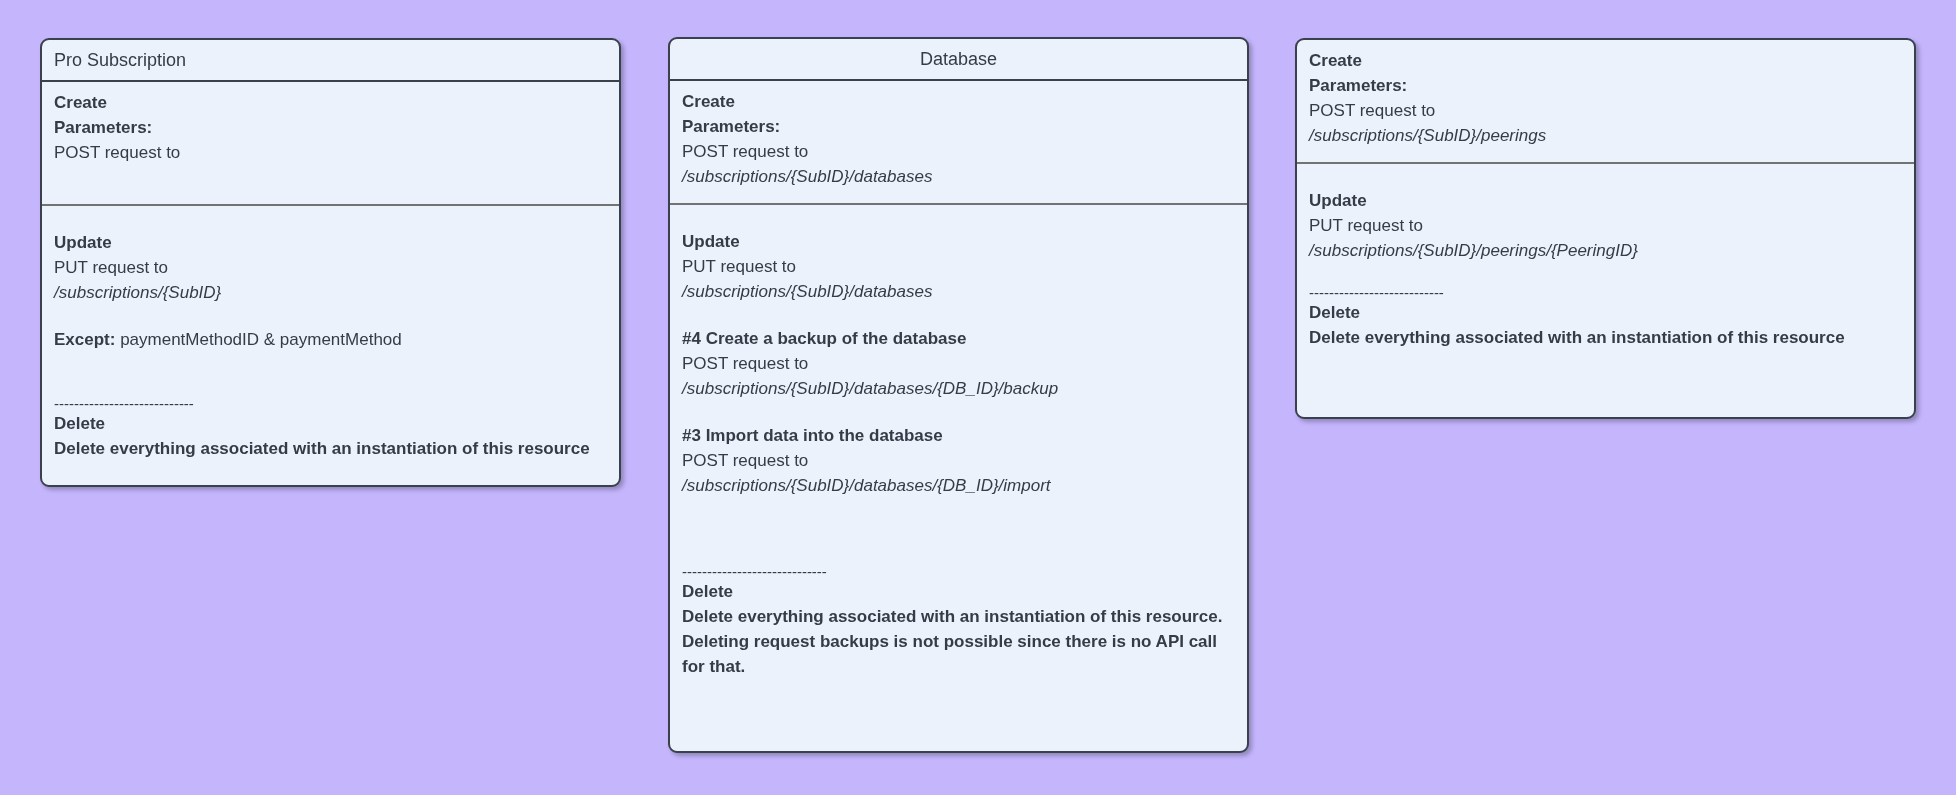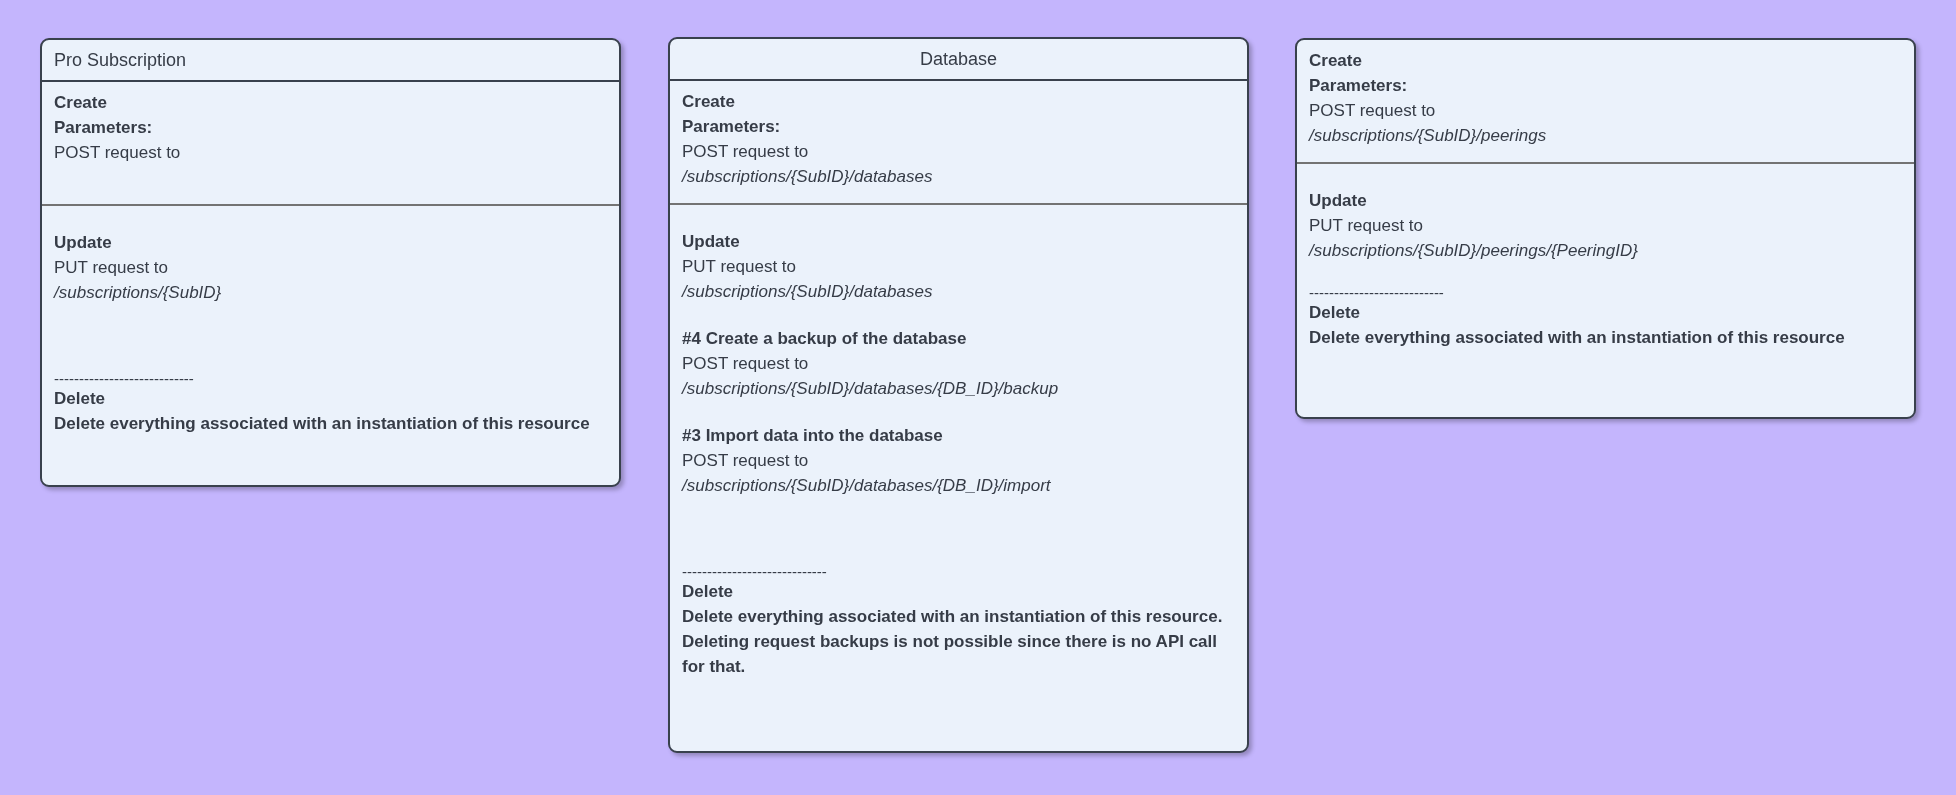--- a/index.html
+++ b/index.html
@@ -77,20 +77,21 @@
     <div class="box-create">
       <div class="line b">Create</div>
       <div class="line b">Parameters:</div>
       <div class="line">POST request to</div>
     </div>
     <div class="box-body">
         <div class="line b">Update</div>
         <div class="line">PUT request to</div>
         <div class="line i">/subscriptions/{SubID}</div>
         <div class="blank"></div>
+        <div class="line"><span class="b">Except:</span><span> paymentMethodID &amp; paymentMethod</span></div>
         <div class="blank"></div>
         <div class="blank"></div>
         <div class="dashes">----------------------------</div>
         <div class="line b">Delete</div>
         <div class="line b">Delete everything associated with an instantiation of this resource</div>
       </div>
   </section>
 
   <section class="box" style="left:668px; top:37px; width:581px; height:716px;">
     <header class="box-title align-center">

